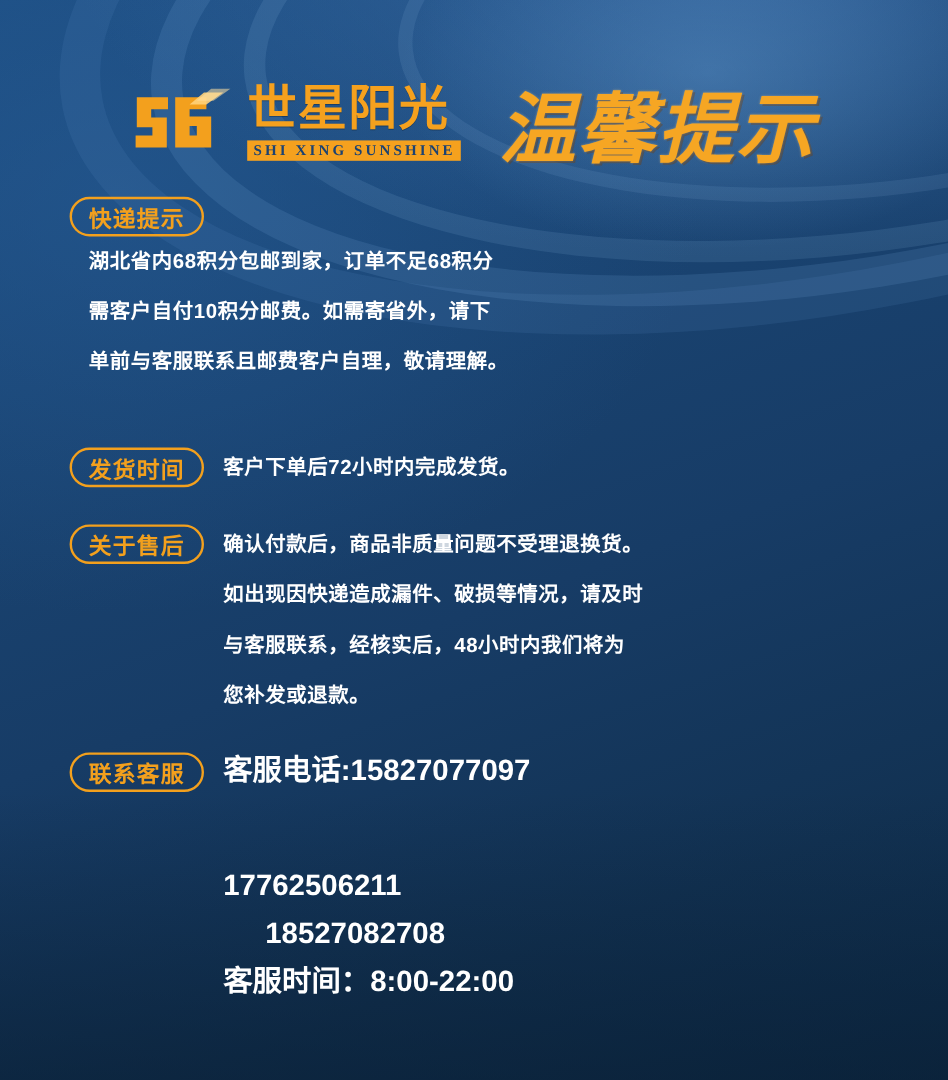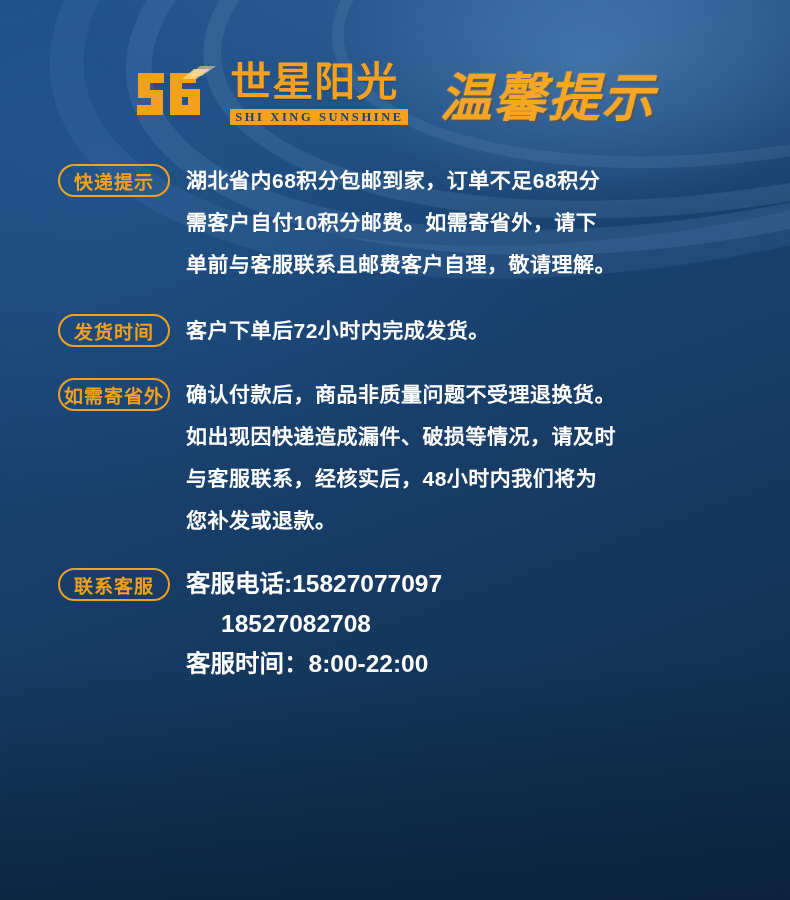--- a/index.html
+++ b/index.html
@@ -86,21 +86,21 @@
     background: #f5a11e;
     color: #1b4272;
     font-size: 12.5px;
     font-weight: bold;
     letter-spacing: 2.6px;
     text-align: center;
     padding: 2px 4px 2px 5px;
     font-family: Liberation Serif, serif;
   }
   .title-main {
-    font-size: 52px;
+    font-size: 64px;
     font-weight: bold;
     color: #f6a623;
     letter-spacing: 2px;
     font-style: italic;
     margin-left: 16px;
     text-shadow:
       2px 2px 0 rgba(120,60,0,0.35),
       0 0 2px rgba(255,210,130,0.5);
     font-family: Liberation Serif, serif;
   }
@@ -130,28 +130,28 @@
     display: flex;
     align-items: center;
     justify-content: center;
     margin-top: 4px;
     box-sizing: border-box;
     font-family: "Liberation Sans", "DejaVu Sans", sans-serif;
   }
   .body-text {
     margin-left: 16px;
     color: #ffffff;
-    font-size: 21px;
+    font-size: 17px;
     line-height: 42px;
     font-weight: bold;
     letter-spacing: 0.5px;
     white-space: pre-line;
     font-family: "Liberation Sans", "DejaVu Sans", sans-serif;
   }
-  .row.gap-after { margin-bottom: 24px; }
+  .row.gap-after { margin-bottom: 46px; flex-direction: column; }
   .contact-lines {
     margin-left: 16px;
     color: #ffffff;
     font-size: 24.5px;
     line-height: 40px;
     font-weight: bold;
     font-family: "Liberation Sans", "DejaVu Sans", sans-serif;
   }
   .phones {
     display: flex;
@@ -201,32 +201,33 @@
 单前与客服联系且邮费客户自理，敬请理解。</div>
     </div>
 
     <div class="row">
       <div class="tag">发货时间</div>
       <div class="body-text">客户下单后72小时内完成发货。</div>
     </div>
 
 
     <div class="row">
-      <div class="tag">如需寄省外</div>
+      <div class="tag">关于售后</div>
       <div class="body-text">确认付款后，商品非质量问题不受理退换货。
 如出现因快递造成漏件、破损等情况，请及时
 与客服联系，经核实后，48小时内我们将为
 您补发或退款。</div>
     </div>
 
     <div class="row">
       <div class="tag">联系客服</div>
       <div class="contact-lines">
         <div class="phones">
           <span><span>客服电话:</span><span>15827077097</span></span>
+          <span>17762506211</span>
         </div>
         <div class="phone-second-line">18527082708</div>
         <div><span>客服时间：</span><span>8:00-22:00</span></div>
       </div>
     </div>
 
   </div>
 </div>
 
 </body></html>

